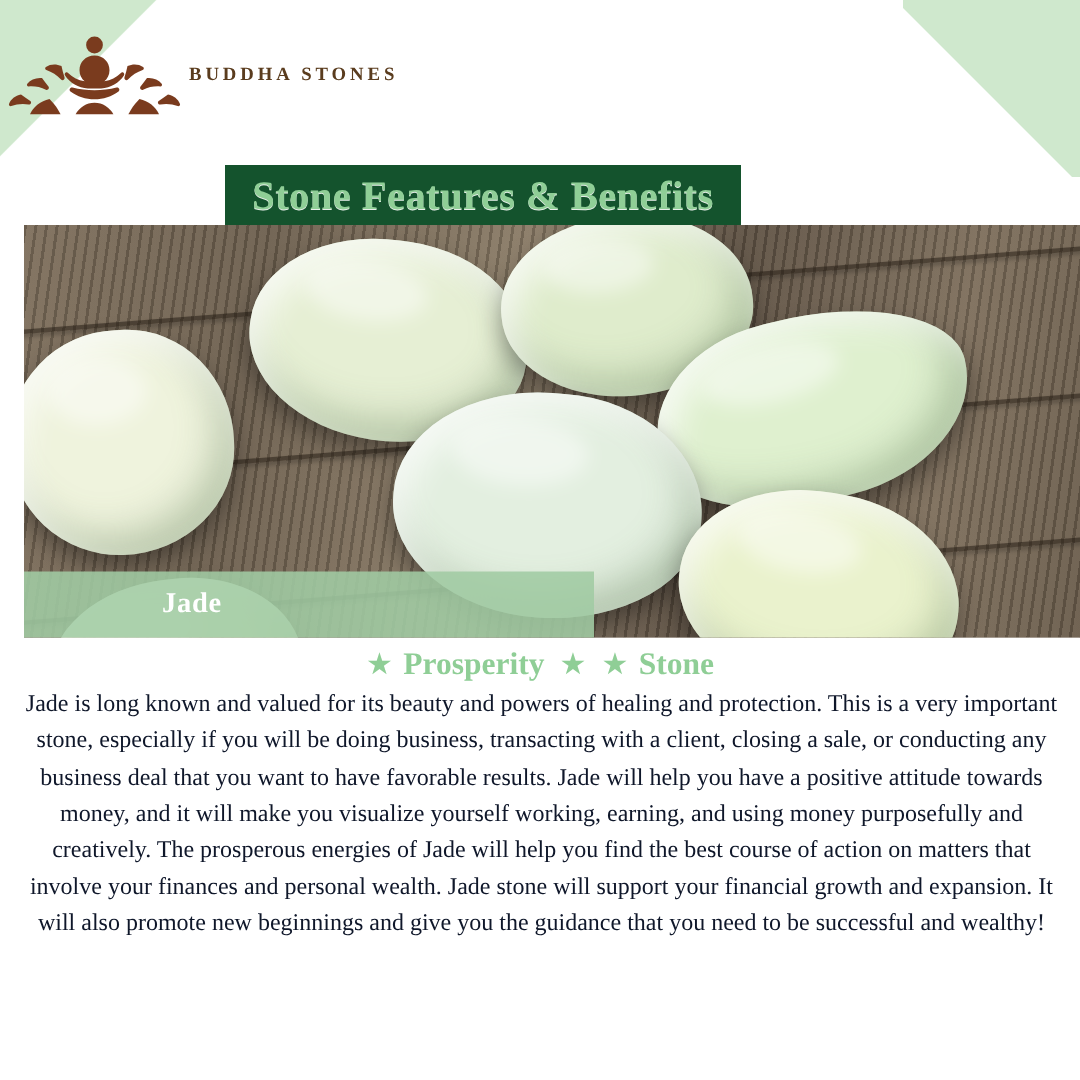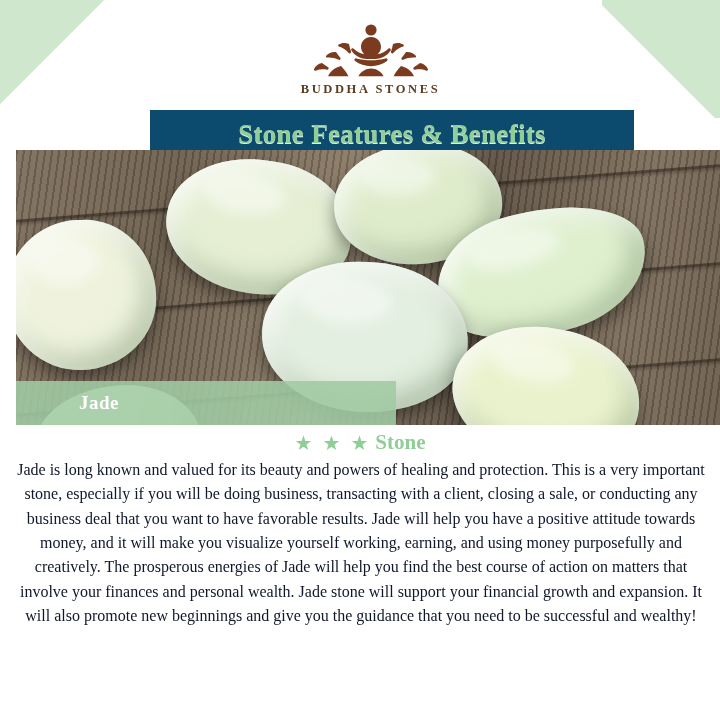--- a/index.html
+++ b/index.html
@@ -34,48 +34,47 @@
     width: 118px; height: 118px;
     background: linear-gradient(225deg, #cfe8cd 0%, #cfe8cd 52%, rgba(207,232,205,0) 52.5%);
   }
 
   
   .logo-block {
     position: absolute;
     left: 0; right: 0;
     top: 16px;
     display: flex;
-    flex-direction: column;
-    align-items: center;
-    padding-left: 21px;
+    flex-direction: row;
+    align-items: center;
   }
   .logo-mark {
     width: 126px;
     height: 62px;
     display: block;
   }
   .logo-text {
     margin-top: 4px;
     font-size: 12.5px;
     letter-spacing: 2.6px;
     color: #5a3c1e;
     font-weight: bold;
     font-family: "Liberation Serif", serif;
   }
 
   
   .banner {
     position: absolute;
     left: 150px;
     top: 110px;
-    width: 484px;
+    width: 344px;
     height: 40px;
-    background: #0c4a6e;
-    display: flex;
-    align-items: flex-end;
+    background: #14532d;
+    display: flex;
+    align-items: center;
     justify-content: center;
   }
   .banner-title {
     font-family: "Liberation Serif", serif;
     font-weight: bold;
     font-size: 27px;
     color: #8fce96;
     letter-spacing: 0.3px;
     text-shadow: 0 1px 0 rgba(255,255,255,0.9);
   }
@@ -133,21 +132,21 @@
     position: absolute;
     left: 16px;
     top: 381px;
     width: 380px;
     height: 44px;
     background: rgba(160,203,163,0.88);
     display: flex;
     align-items: center;
   }
   .label-text {
-    margin-left: 63px;
+    margin-left: 92px;
     color: #ffffff;
     font-weight: bold;
     font-size: 19px;
     font-family: "Liberation Serif", serif;
     letter-spacing: 0.5px;
   }
 
   
   .keywords {
     position: absolute;
@@ -242,20 +241,21 @@
     </div>
   </div>
 
   <div class="label-bar">
     <div class="label-text">Jade</div>
   </div>
 
   <div class="keywords">
     <div class="kw">
       <span class="star">★</span>
+      <span class="kw-label">Prosperity</span>
     </div>
     <div class="kw">
       <span class="star">★</span>
     </div>
     <div class="kw">
       <span class="star">★</span>
       <span class="kw-label">Stone</span>
     </div>
   </div>
 

